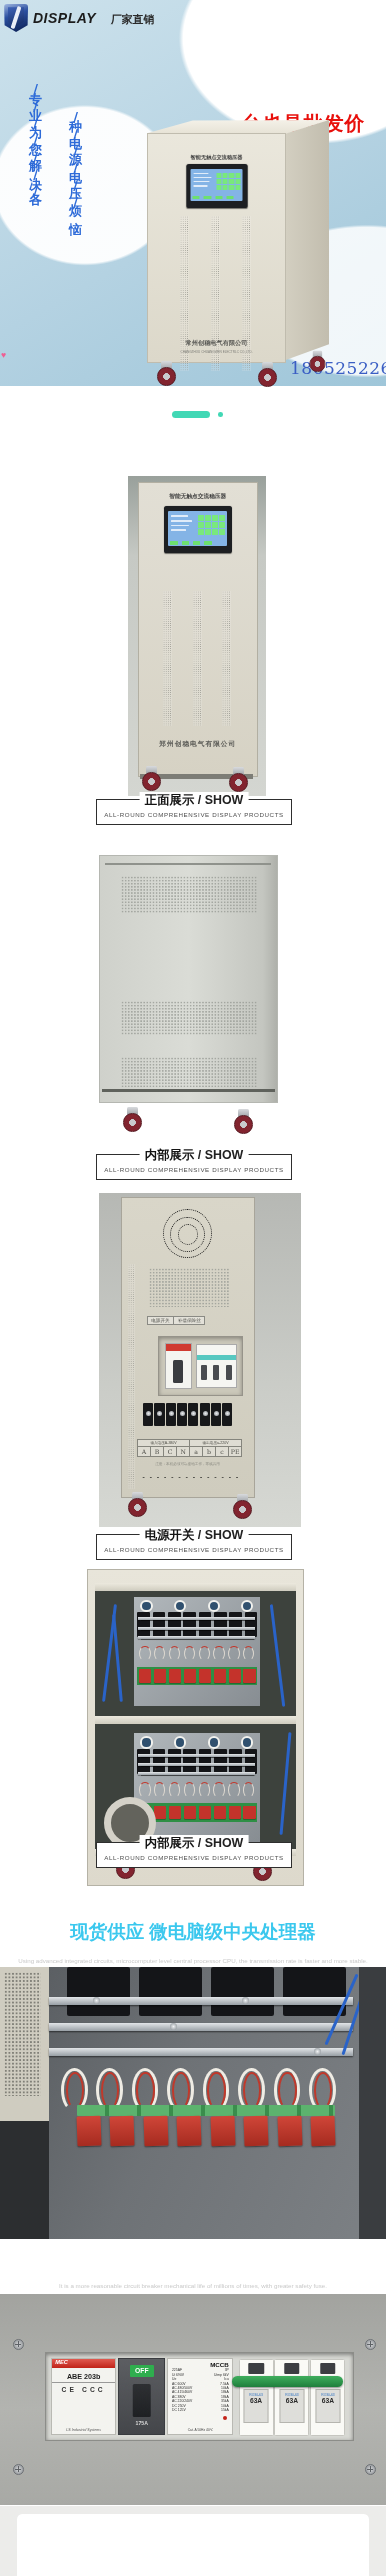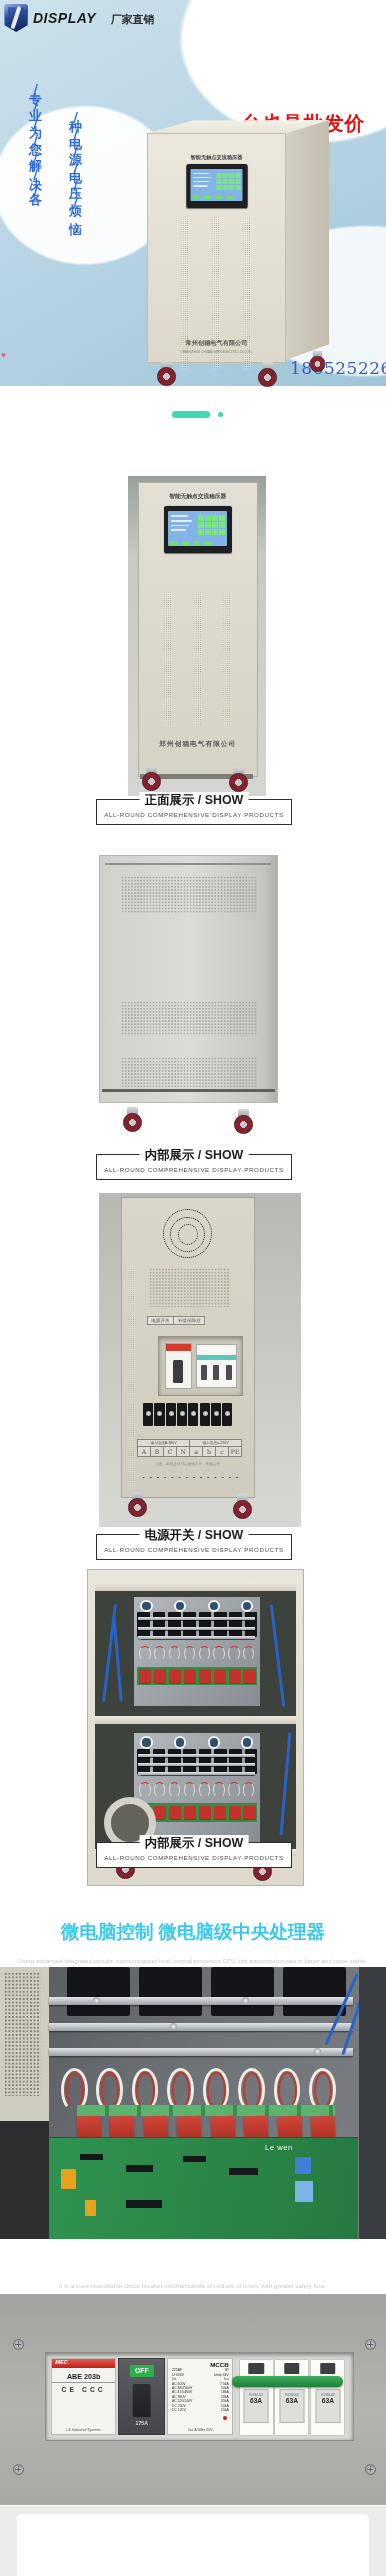--- a/index.html
+++ b/index.html
@@ -540,21 +540,21 @@
   <div class="caster" style="left:253px;top:1856px;">
       <div class="bracket"></div>
       <div class="wheel"></div>
     </div>
 
   <div class="cap-box" style="top:1842px;">
     <div class="cap-title"><span>内部展示</span> <span class="en">/ SHOW</span></div>
     <div class="cap-sub">ALL-ROUND COMPREHENSIVE DISPLAY PRODUCTS</div>
   </div>
 
-  <div class="feat-title" style="top:1919px;font-size:18.5px;color:#3bc8ee;">微电脑控制 微电脑级中央处理器</div>
+  <div class="feat-title" style="top:1919px;font-size:18.5px;color:#3bc8ee;">现货供应 微电脑级中央处理器</div>
   <div class="feat-en" style="top:1957px;font-size:6.2px;">Using advanced integrated circuits, microcomputer level central processor CPU, the transmission rate is faster and more stable.</div>
 
   <div id="closeup">
     <div class="beige">
       <div class="holes"></div>
       <div class="dark"></div>
     </div>
     <div class="scr" style="left:67px;"></div>
     <div class="scr" style="left:139px;"></div>
     <div class="scr" style="left:211px;"></div>
@@ -606,32 +606,20 @@
     <div class="bigrelays">
       <div></div>
         <div></div>
         <div></div>
         <div></div>
         <div></div>
         <div></div>
         <div></div>
         <div></div>
     </div>
-    <div class="pcb">
-      <div class="chip" style="left:31px;top:15.5px;width:23px;height:6.7px;"></div>
-      <div class="chip" style="left:77px;top:27px;width:27px;height:7.2px;"></div>
-      <div class="chip" style="left:134px;top:17.5px;width:23px;height:6.7px;"></div>
-      <div class="chip" style="left:180px;top:30px;width:29px;height:7.2px;"></div>
-      <div class="chip" style="left:77px;top:62px;width:36px;height:8.2px;"></div>
-      <div class="ycap" style="left:12.4px;top:31px;width:14.4px;height:19.6px;"></div>
-      <div class="ycap" style="left:36px;top:62px;width:11.3px;height:15.5px;"></div>
-      <div class="btrim" style="left:246px;top:18.5px;width:15.5px;height:17.5px;"></div>
-      <div class="ltrim" style="left:246px;top:43px;width:17.5px;height:20.6px;"></div>
-      <div class="silk" style="left:216px;top:5.2px;">Le wen</div>
-    </div>
     <div class="rightdark"></div>
   </div>
 
   <div class="feat-en" style="top:2282px;font-size:6.2px;">It is a more reasonable circuit breaker mechanical life of millions of times, with greater safety fuse.</div>
 
   <div id="breaker">
     <div class="screw" style="left:13.4px;top:45px;"></div>
     <div class="screw" style="left:365px;top:45px;"></div>
     <div class="screw" style="left:13.4px;top:170px;"></div>
     <div class="screw" style="left:365px;top:170px;"></div>

